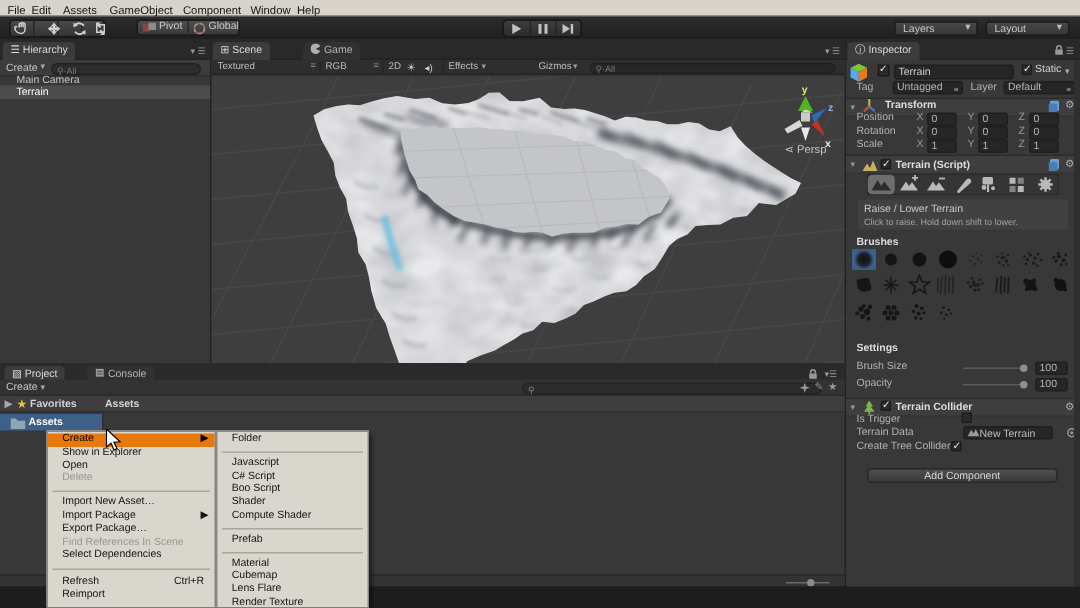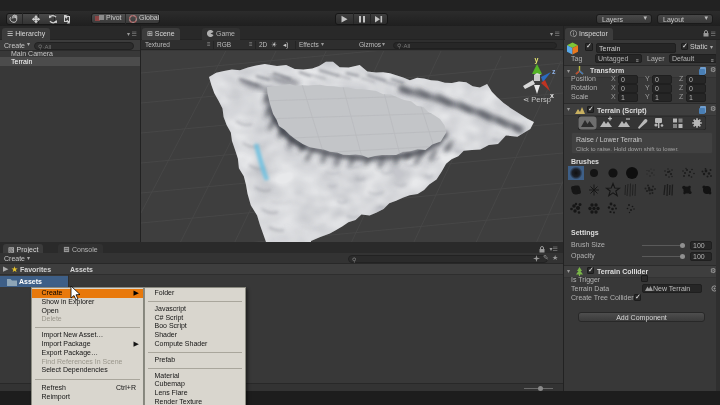--- a/index.html
+++ b/index.html
@@ -13,20 +13,29 @@
 .hdr{position:absolute;left:0;right:0;height:13px;background:#3e3e3e;border-top:1px solid #2b2b2b;border-bottom:1px solid #333;}
 .chk{position:absolute;width:8px;height:8px;background:#2a2a2a;border:1px solid #1c1c1c;border-radius:1px;}
 .menu{position:absolute;background:#d9d6ce;border:1px solid #8a8a80;box-shadow:2px 2px 3px rgba(0,0,0,.45);font-size:7px;color:#141414;}
 .mi{height:8.8px;line-height:8.8px;padding-left:9.5px;position:relative;white-space:nowrap;}
 .msep{height:1px;background:#a9a69c;margin:3px 3px;}
 .dis{color:#9a978c;}
 </style></head>
 <body>
 <div id="stage">
 
+<div class="abs" style="left:0;top:0;width:720px;height:11px;background:#d7d3ca;border-bottom:1px solid #8f8d85;">
+ <span style="position:absolute;left:5px;top:1.5px;font-size:7.5px;color:#111;">File</span>
+ <span style="position:absolute;left:21px;top:1.5px;font-size:7.5px;color:#111;">Edit</span>
+ <span style="position:absolute;left:42px;top:1.5px;font-size:7.5px;color:#111;">Assets</span>
+ <span style="position:absolute;left:73px;top:1.5px;font-size:7.5px;color:#111;">GameObject</span>
+ <span style="position:absolute;left:122px;top:1.5px;font-size:7.5px;color:#111;">Component</span>
+ <span style="position:absolute;left:167px;top:1.5px;font-size:7.5px;color:#111;">Window</span>
+ <span style="position:absolute;left:198px;top:1.5px;font-size:7.5px;color:#111;">Help</span>
+</div>
 
 <div class="abs" style="left:0;top:11px;width:720px;height:15px;background:linear-gradient(#2c2c2c,#1f1f1f);">
 
  <div class="abs" style="left:6px;top:1.5px;width:64px;height:12px;background:linear-gradient(#4a4a4a,#333);border:1px solid #171717;border-radius:3px;"></div>
  <div class="abs" style="left:22px;top:2px;width:1px;height:11px;background:#262626;"></div>
  <div class="abs" style="left:38px;top:2px;width:1px;height:11px;background:#262626;"></div>
  <div class="abs" style="left:54px;top:2px;width:1px;height:11px;background:#262626;"></div>
  <svg class="abs" style="left:6px;top:1.5px;" width="64" height="12" viewBox="0 0 64 12">
   <g stroke="#cfcfcf" fill="none" stroke-width="1">
    <path d="M5.5,8.5c-1-.8-1.8-2.3-1.5-3.3.3-.8,1-.7,1.3,0 M6.8,5.5V3.2c0-.9,1.3-.9,1.3,0 M8.1,5V2.6c0-.9,1.3-.9,1.3,0 M9.4,5.2V3.1c0-.9,1.3-.8,1.3,0v3.2c0,1.6-1,3-2.6,3-1,0-1.9-.3-2.6-.8"></path>

